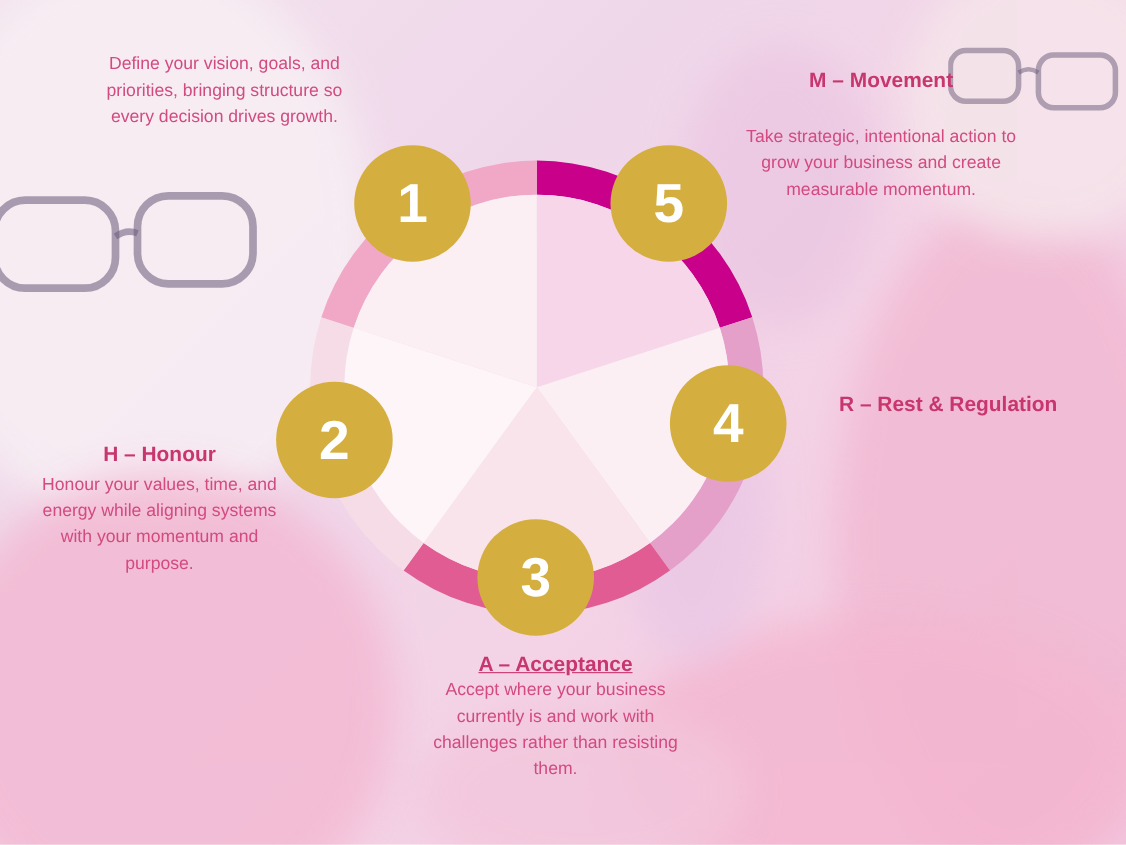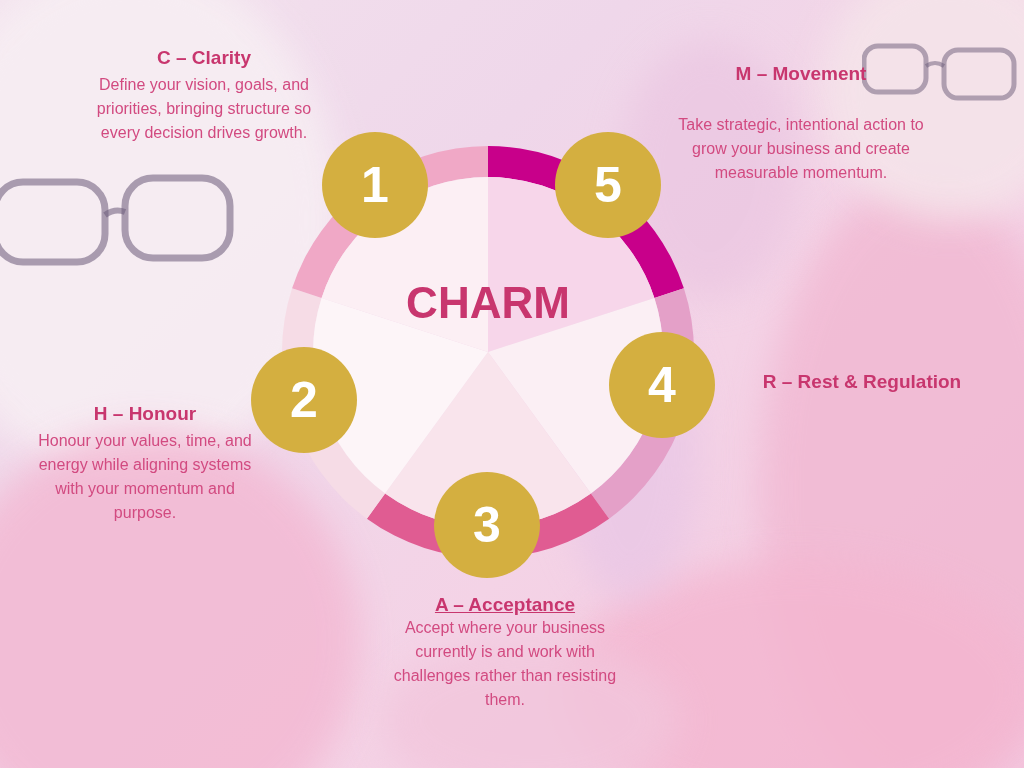--- a/index.html
+++ b/index.html
@@ -74,44 +74,42 @@
   <g>
     <path d="M488 352 L488 177 A175 175 0 0 1 654.4 297.9 Z" fill="#F7D6EA"></path>
     <path d="M488 352 L654.4 297.9 A175 175 0 0 1 590.9 493.6 Z" fill="#FBEFF4"></path>
     <path d="M488 352 L590.9 493.6 A175 175 0 0 1 385.1 493.6 Z" fill="#F9E4EC"></path>
     <path d="M488 352 L385.1 493.6 A175 175 0 0 1 321.6 297.9 Z" fill="#FDF5F8"></path>
     <path d="M488 352 L321.6 297.9 A175 175 0 0 1 488 177 Z" fill="#FCEFF4"></path>
   </g>
 </svg>
 
 <div class="center-title">
-  <div>CHARM</div>
 </div>
 
 <div class="badge" style="left:322px; top:132px;">1</div>
 <div class="badge" style="left:251px; top:347px;">2</div>
 <div class="badge" style="left:434px; top:472px;">3</div>
 <div class="badge" style="left:609px; top:332px;">4</div>
 <div class="badge" style="left:555px; top:132px;">5</div>
 
 <div class="block" style="left:88px; top:47px; width:232px;">
-  <div class="heading">C – Clarity</div>
   <div class="desc">Define your vision, goals, and priorities, bringing structure so every decision drives growth.</div>
 </div>
 
 <div class="block" style="left:32px; top:403px; width:226px;">
   <div class="heading">H – Honour</div>
   <div class="desc">Honour your values, time, and energy while aligning systems with your momentum and purpose.</div>
 </div>
 
 <div class="block" style="left:388px; top:594px; width:234px;">
   <div class="heading" style="margin-bottom:0;text-decoration:underline;">A – Acceptance</div>
   <div class="desc">Accept where your business currently is and work with challenges rather than resisting them.</div>
 </div>
 
-<div class="block" style="left:742px; top:371px; width:240px;">
+<div class="block" style="left:742px; top:358px; width:240px;">
   <div class="heading" style="margin-bottom:10px;">R – Rest &amp; Regulation</div>
 </div>
 
 <div class="block" style="left:676px; top:63px; width:250px;">
   <div class="heading" style="margin-bottom:28px;">M – Movement</div>
   <div class="desc">Take strategic, intentional action to grow your business and create measurable momentum.</div>
 </div>
 
 </body></html>

